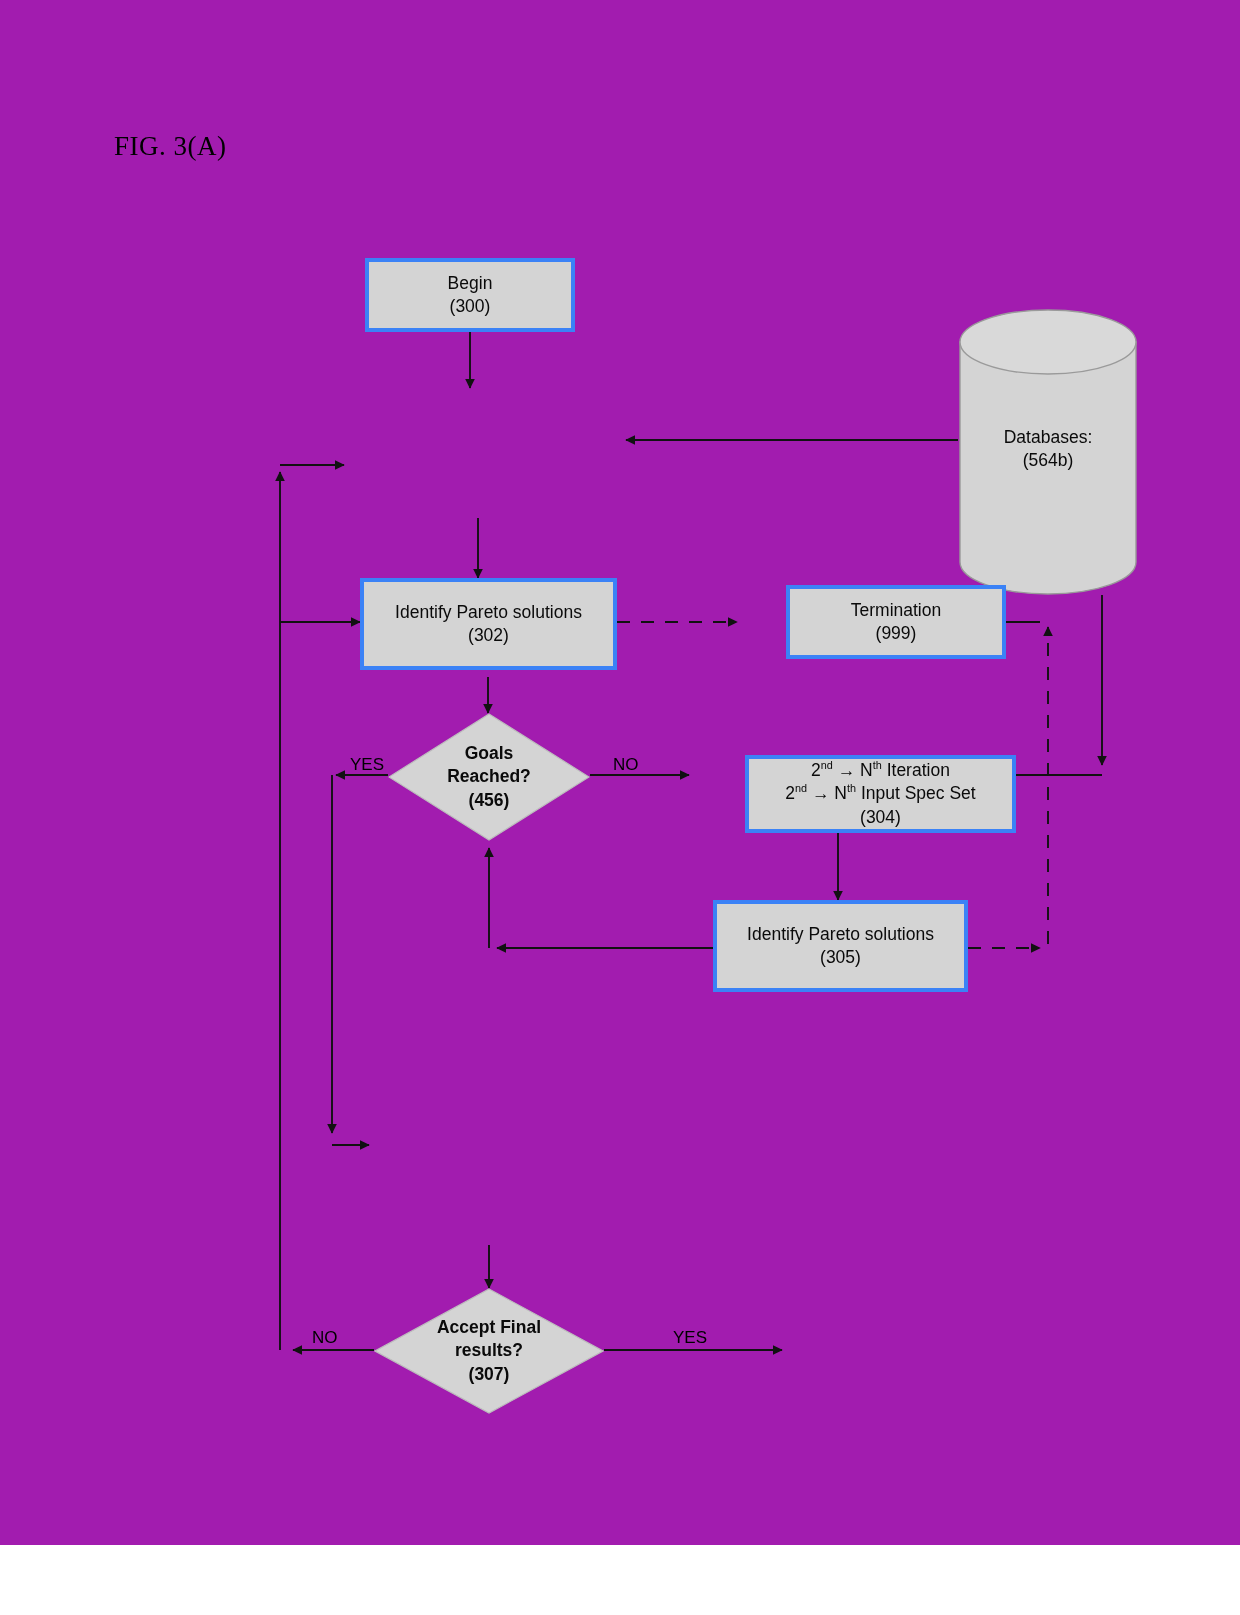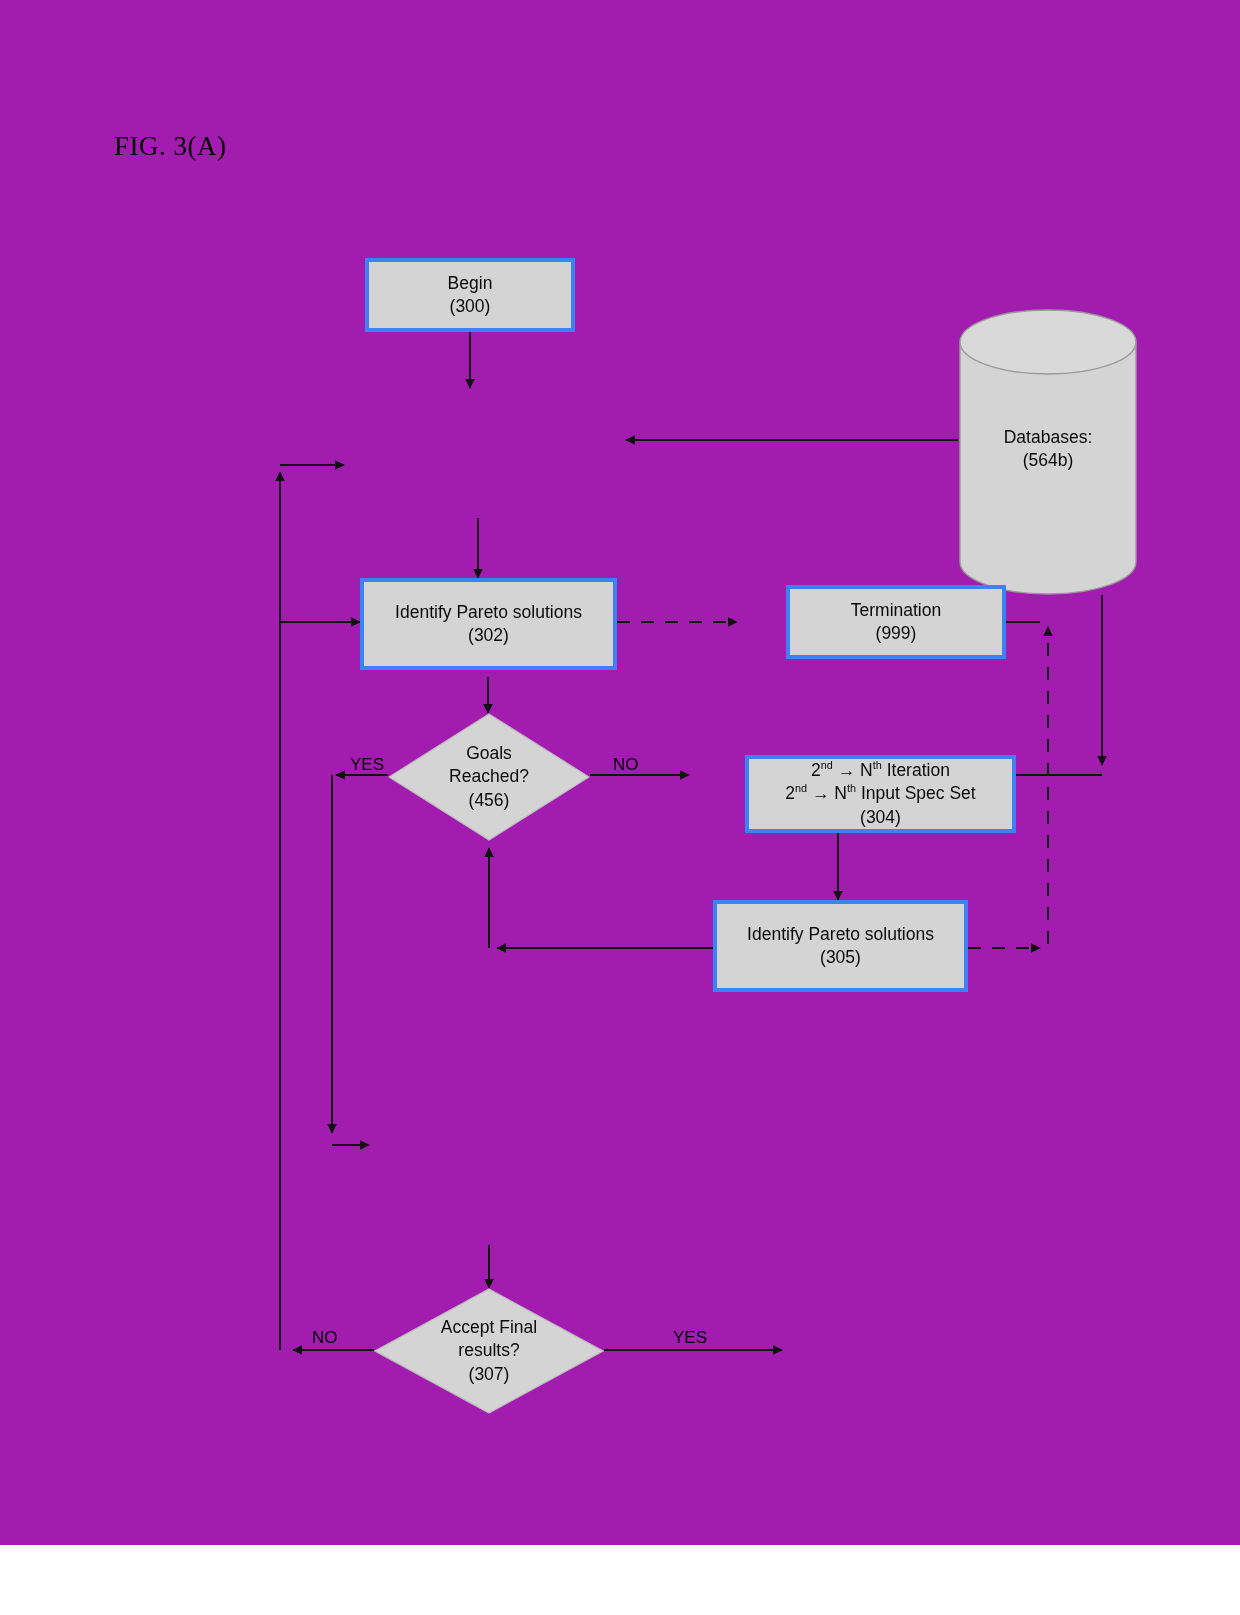--- a/index.html
+++ b/index.html
@@ -57,20 +57,21 @@
     position: absolute;
     left: 0; top: 0;
     width: 100%; height: 100%;
     display: flex;
     align-items: center;
     justify-content: center;
     text-align: center;
     color: #0a0a0a;
     font-size: 17.5px;
     line-height: 1.32;
+    font-weight: bold;
   }
   .cyl {
     position: absolute;
   }
   .cyl svg { display: block; }
   .cyl-label {
     position: absolute;
     left: 0;
     width: 100%;
     text-align: center;

